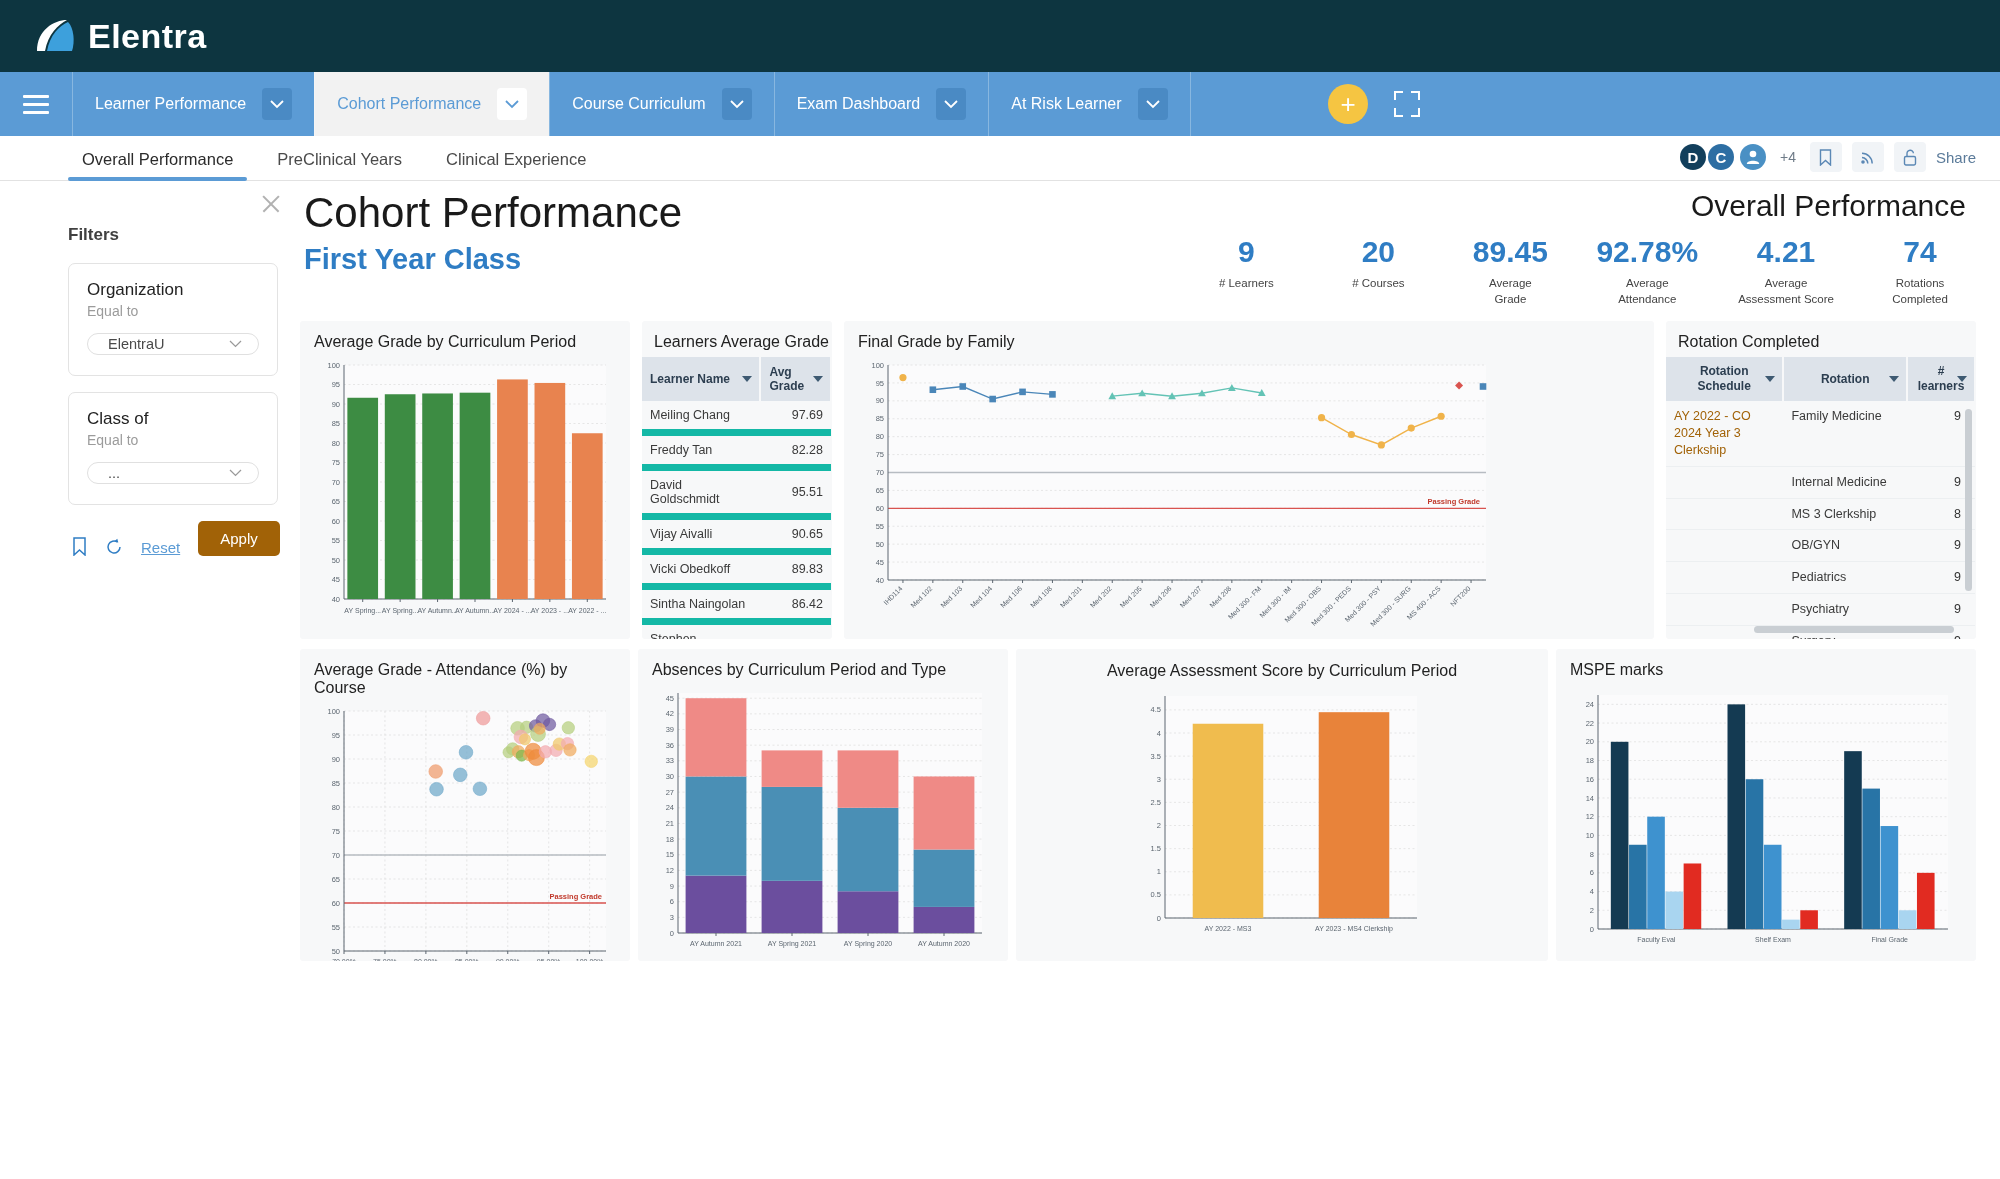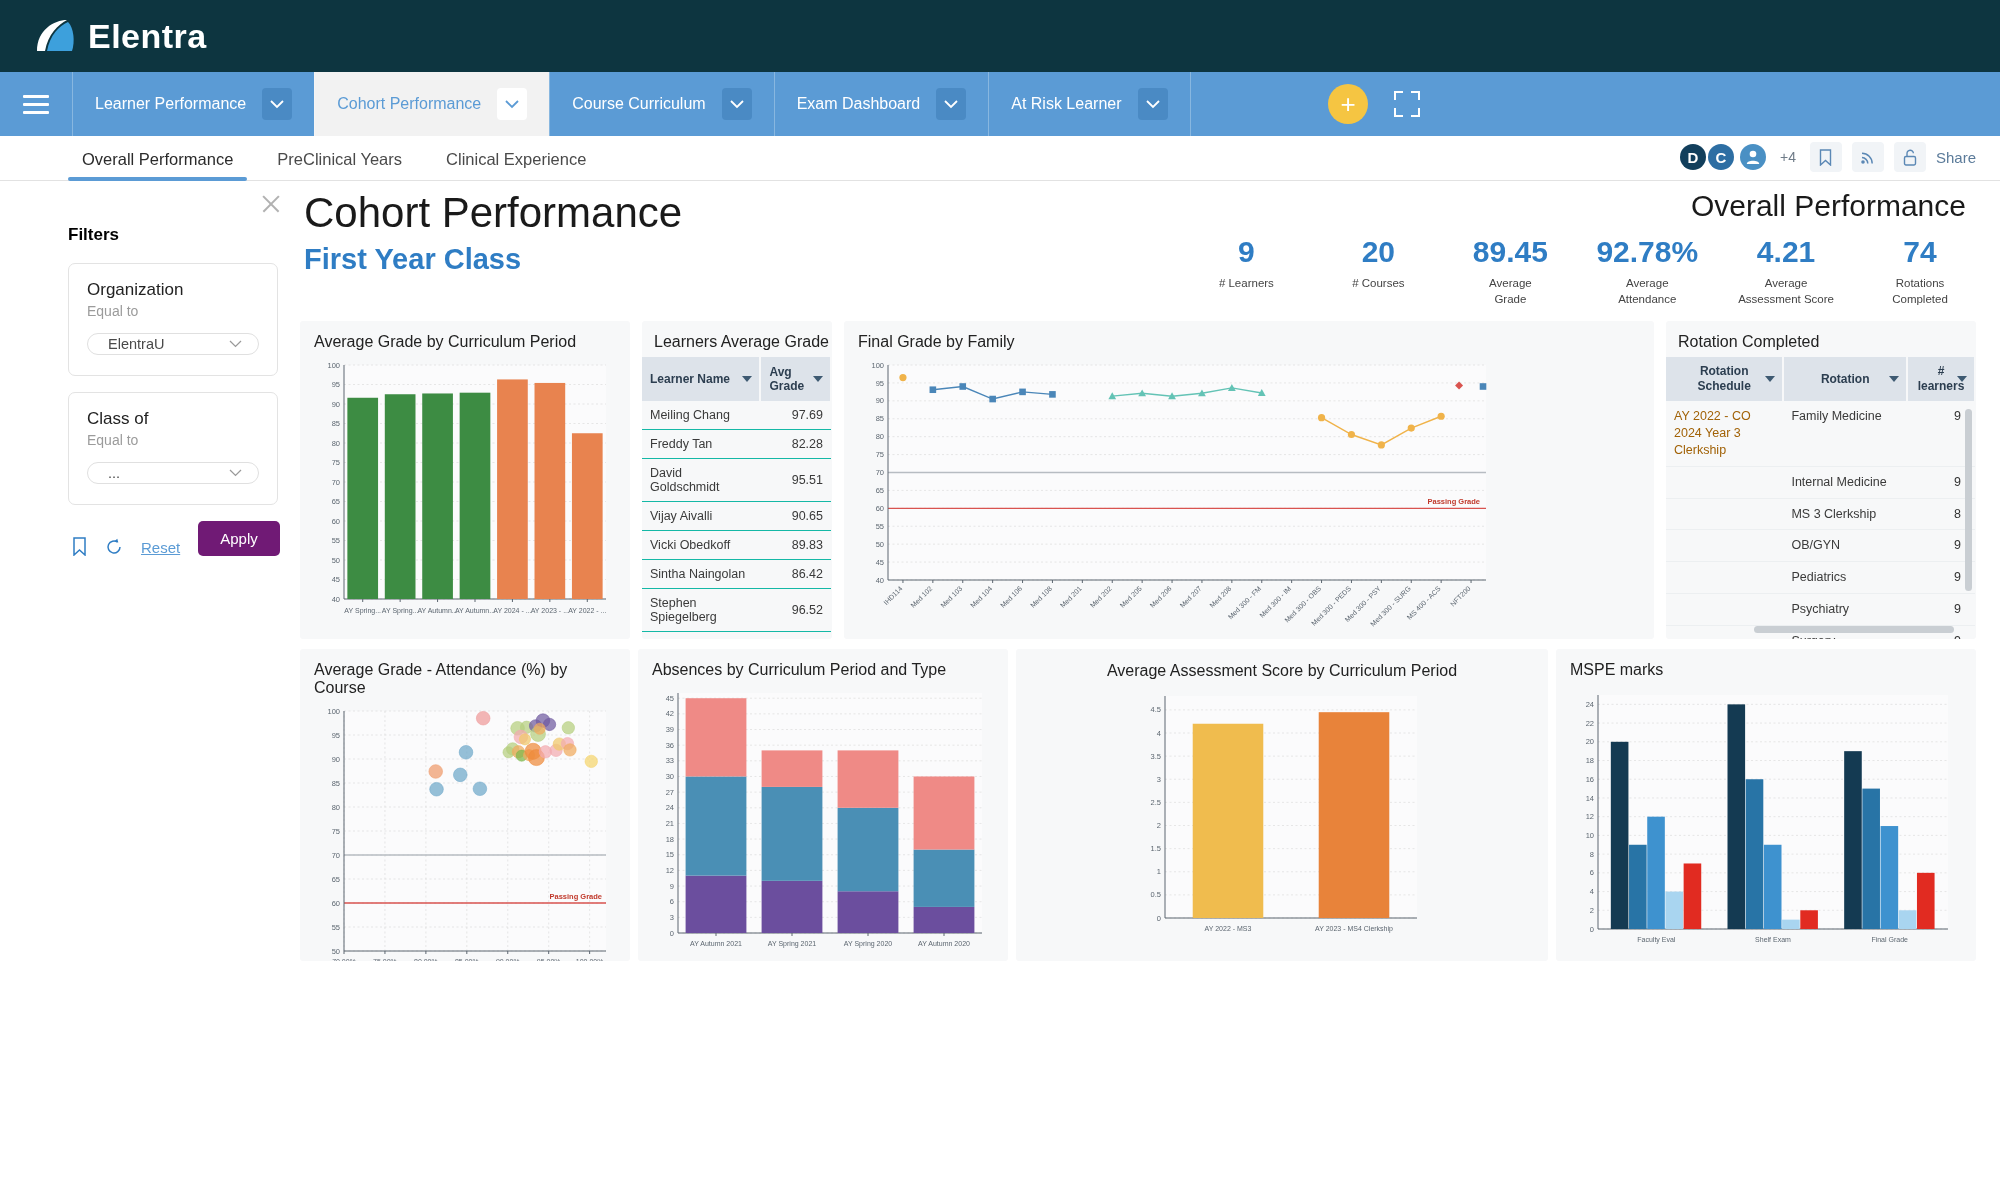--- a/index.html
+++ b/index.html
@@ -101,40 +101,40 @@
   .filters-x {
     position: absolute; top: 12px; right: 18px; width: 22px; height: 22px;
     cursor: pointer; opacity: .45;
   }
   .filters-x::before, .filters-x::after {
     content:''; position:absolute; left:0; top:10px; width:22px; height:1.6px;
     background:#555;
   }
   .filters-x::before { transform: rotate(45deg); }
   .filters-x::after { transform: rotate(-45deg); }
-  .filters-title { font-size: 17px; font-weight: 700; color: #000000; margin: 26px 0 18px 0; }
+  .filters-title { font-size: 17px; font-weight: 700; color: #404040; margin: 26px 0 18px 0; }
   .fcard {
     border: 1px solid #e3e3e3; border-radius: 7px; padding: 16px 18px 20px 18px;
     margin-bottom: 16px; background: #fff;
   }
   .fcard-name { font-size: 17px; color: #222; margin-bottom: 3px; }
   .fcard-op { font-size: 14px; color: #9b9b9b; margin-bottom: 14px; }
   .fselect {
     border: 1px solid #e0e0e0; border-radius: 20px; height: 22px;
     display: flex; align-items: center; justify-content: space-between;
     padding: 0 16px 0 20px; font-size: 14.5px; color: #4a4a4a; cursor: pointer;
     background:#fff;
   }
   .frow { display: flex; align-items: flex-end; gap: 18px; margin-top: 6px; padding-left: 4px; }
   .fbtn-icon { cursor: pointer; }
   .reset-link {
     font-size: 15px; color: #5b9bd5; text-decoration: underline; cursor: pointer;
   }
   .apply-btn {
-    margin-left: auto; background: #701a75; color: #fff; border: none;
+    margin-left: auto; background: #a16207; color: #fff; border: none;
     border-radius: 5px; padding: 9px 22px; font-size: 15px; cursor: pointer;
     font-family: inherit;
   }
 
   
   .main { flex: 1; padding: 8px 24px 0 0; min-width: 0; }
   .headrow { display: flex; align-items: flex-start; }
   .head-left { padding-left: 4px; }
   .page-title { font-size: 42px; color: #1a1a1a; font-weight: 400; line-height: 1.15; }
   .page-sub { font-size: 29px; color: #2f7dc4; font-weight: 700; margin-top: 6px; }
@@ -175,21 +175,21 @@
     background: #dde3ea; color: #2c3e50; font-weight: 700; font-size: 12px;
     padding: 8px 8px; text-align: left; position: relative; border-right: 2px solid #f7f8f9;
   }
   .tbl th .sortarrow {
     position: absolute; right: 7px; top: 50%; transform: translateY(-50%);
     width: 0; height: 0; border-left: 5px solid transparent; border-right: 5px solid transparent;
     border-top: 6px solid #3e5a72;
   }
   .tbl td {
     padding: 7px 8px; font-size: 12.5px; color: #3a3a3a;
-    border-bottom: 1px solid #14b8a6;
+    border-bottom: 7px solid #14b8a6;
   }
   .tbl td.num { text-align: right; }
   .rot-tbl th { text-align: center; padding: 7px 6px; line-height: 1.25; }
   .rot-tbl td { vertical-align: top; line-height: 1.35; border-bottom: 1px solid #eceff1; }
   .rot-tbl td.num { text-align: right; padding-right: 14px; color:#333; }
   .rot-tbl td.sched { color: #a16207; }
   .rot-scroll-v {
     position: absolute; right: 4px; top: 88px; width: 7px; height: 182px;
     background: #c9ced3; border-radius: 4px;
   }

